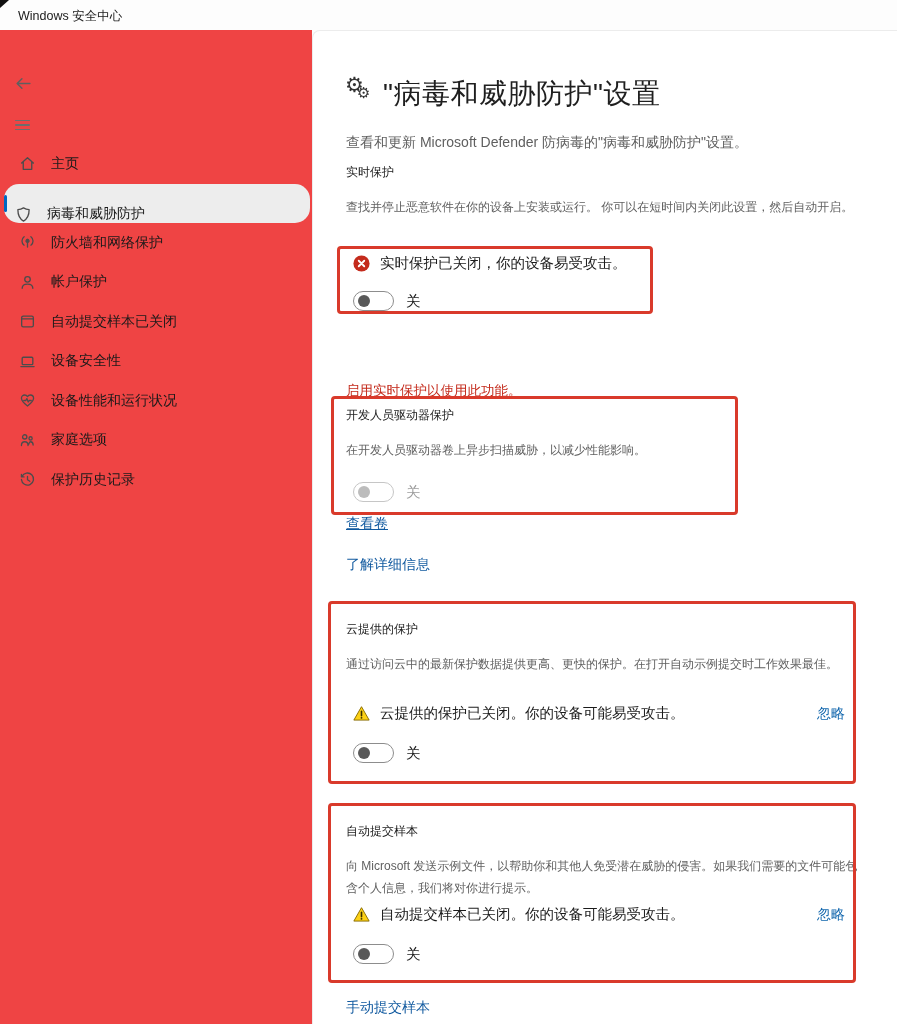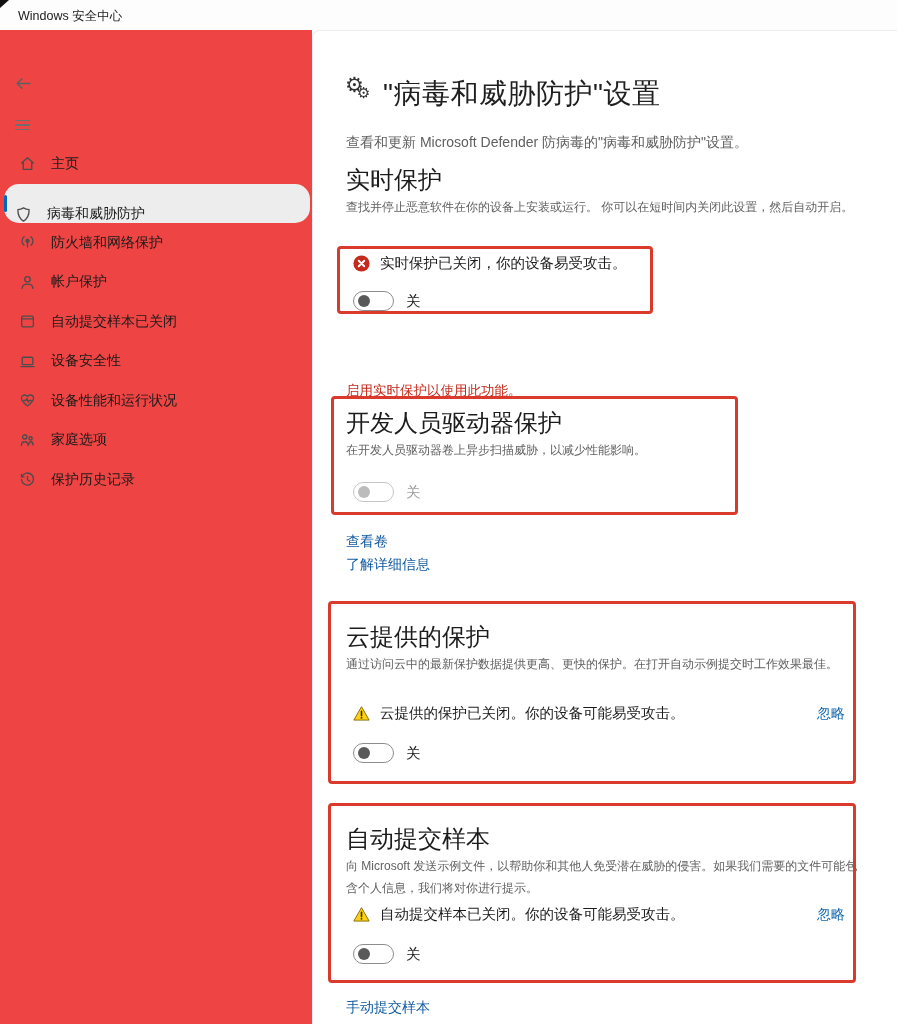--- a/index.html
+++ b/index.html
@@ -37,21 +37,21 @@
            border-top:1px solid #ececec; border-left:1px solid #ececec; border-radius:8px 0 0 0; }
   .abs { position:absolute; }
 
   .page-title-row { left:32px; top:44px; display:flex; align-items:flex-start; }
   .gears { position:relative; width:38px; height:34px; flex:none; color:#333; }
   .gear-big { position:absolute; left:0; top:-2px; font-size:21px; }
   .gear-small { position:absolute; left:12px; top:9px; font-size:15px; }
   .page-title { font-size:28px; font-weight:400; color:#1f1f1f; letter-spacing:0.5px; }
   .page-subtitle { left:33px; top:103px; font-size:14px; color:#5f5f5f; }
 
-  .section-h { font-size:24px; font-weight:500; color:#1c1c1c; }
+  .section-h { font-size:12px; font-weight:500; color:#1c1c1c; }
   .body-text { font-size:12px; color:#5f5f5f; line-height:21.5px; }
 
   .alert-row { display:flex; align-items:center; }
   .alert-row .alert-text { font-size:14.5px; color:#1b1b1b; }
   .alert-icon { width:17px; height:17px; margin-right:10px; flex:none; }
   .dismiss-link { font-size:14px; color:#1166ad; font-weight:500; cursor:pointer; text-decoration:none; }
 
   .toggle-row { display:flex; align-items:center; }
   .toggle { position:relative; width:41px; height:20px; border:1px solid #8d8d8d; border-radius:11px;
             background:#fff; cursor:pointer; flex:none; }
@@ -222,21 +222,21 @@
     <h2 class="abs section-h" style="left:33px; top:376px;">开发人员驱动器保护</h2>
     <p class="abs body-text" style="left:33px; top:409px; width:515px;">在开发人员驱动器卷上异步扫描威胁，以减少性能影响。</p>
 
     <div class="abs toggle-row" style="left:40px; top:451px;">
       <div class="toggle disabled">
           <span class="knob"></span>
         </div>
       <span class="toggle-label disabled">关</span>
     </div>
 
-    <a class="abs link" style="left:33px; top:502px;">查看卷</a>
+    <a class="abs link" style="left:33px; top:484px;text-decoration:underline;">查看卷</a>
     <a class="abs link" style="left:33px; top:525px;">了解详细信息</a>
 
     <h2 class="abs section-h" style="left:33px; top:590px;">云提供的保护</h2>
     <p class="abs body-text" style="left:33px; top:623px; width:515px;">通过访问云中的最新保护数据提供更高、更快的保护。在打开自动示例提交时工作效果最佳。</p>
 
     <div class="abs alert-row" style="left:40px; top:673px; width:492px;">
       <svg class="alert-icon" viewBox="0 0 16 16">
         <path d="M8 1.6 L15.2 14.2 H0.8 Z" fill="#fcd116" stroke="#8a6d00" stroke-width="0.9"></path>
         <path d="M8 6 V10" stroke="#3a3000" stroke-width="1.5" stroke-linecap="round"></path>
         <circle cx="8" cy="12.1" r="0.9" fill="#3a3000"></circle>

